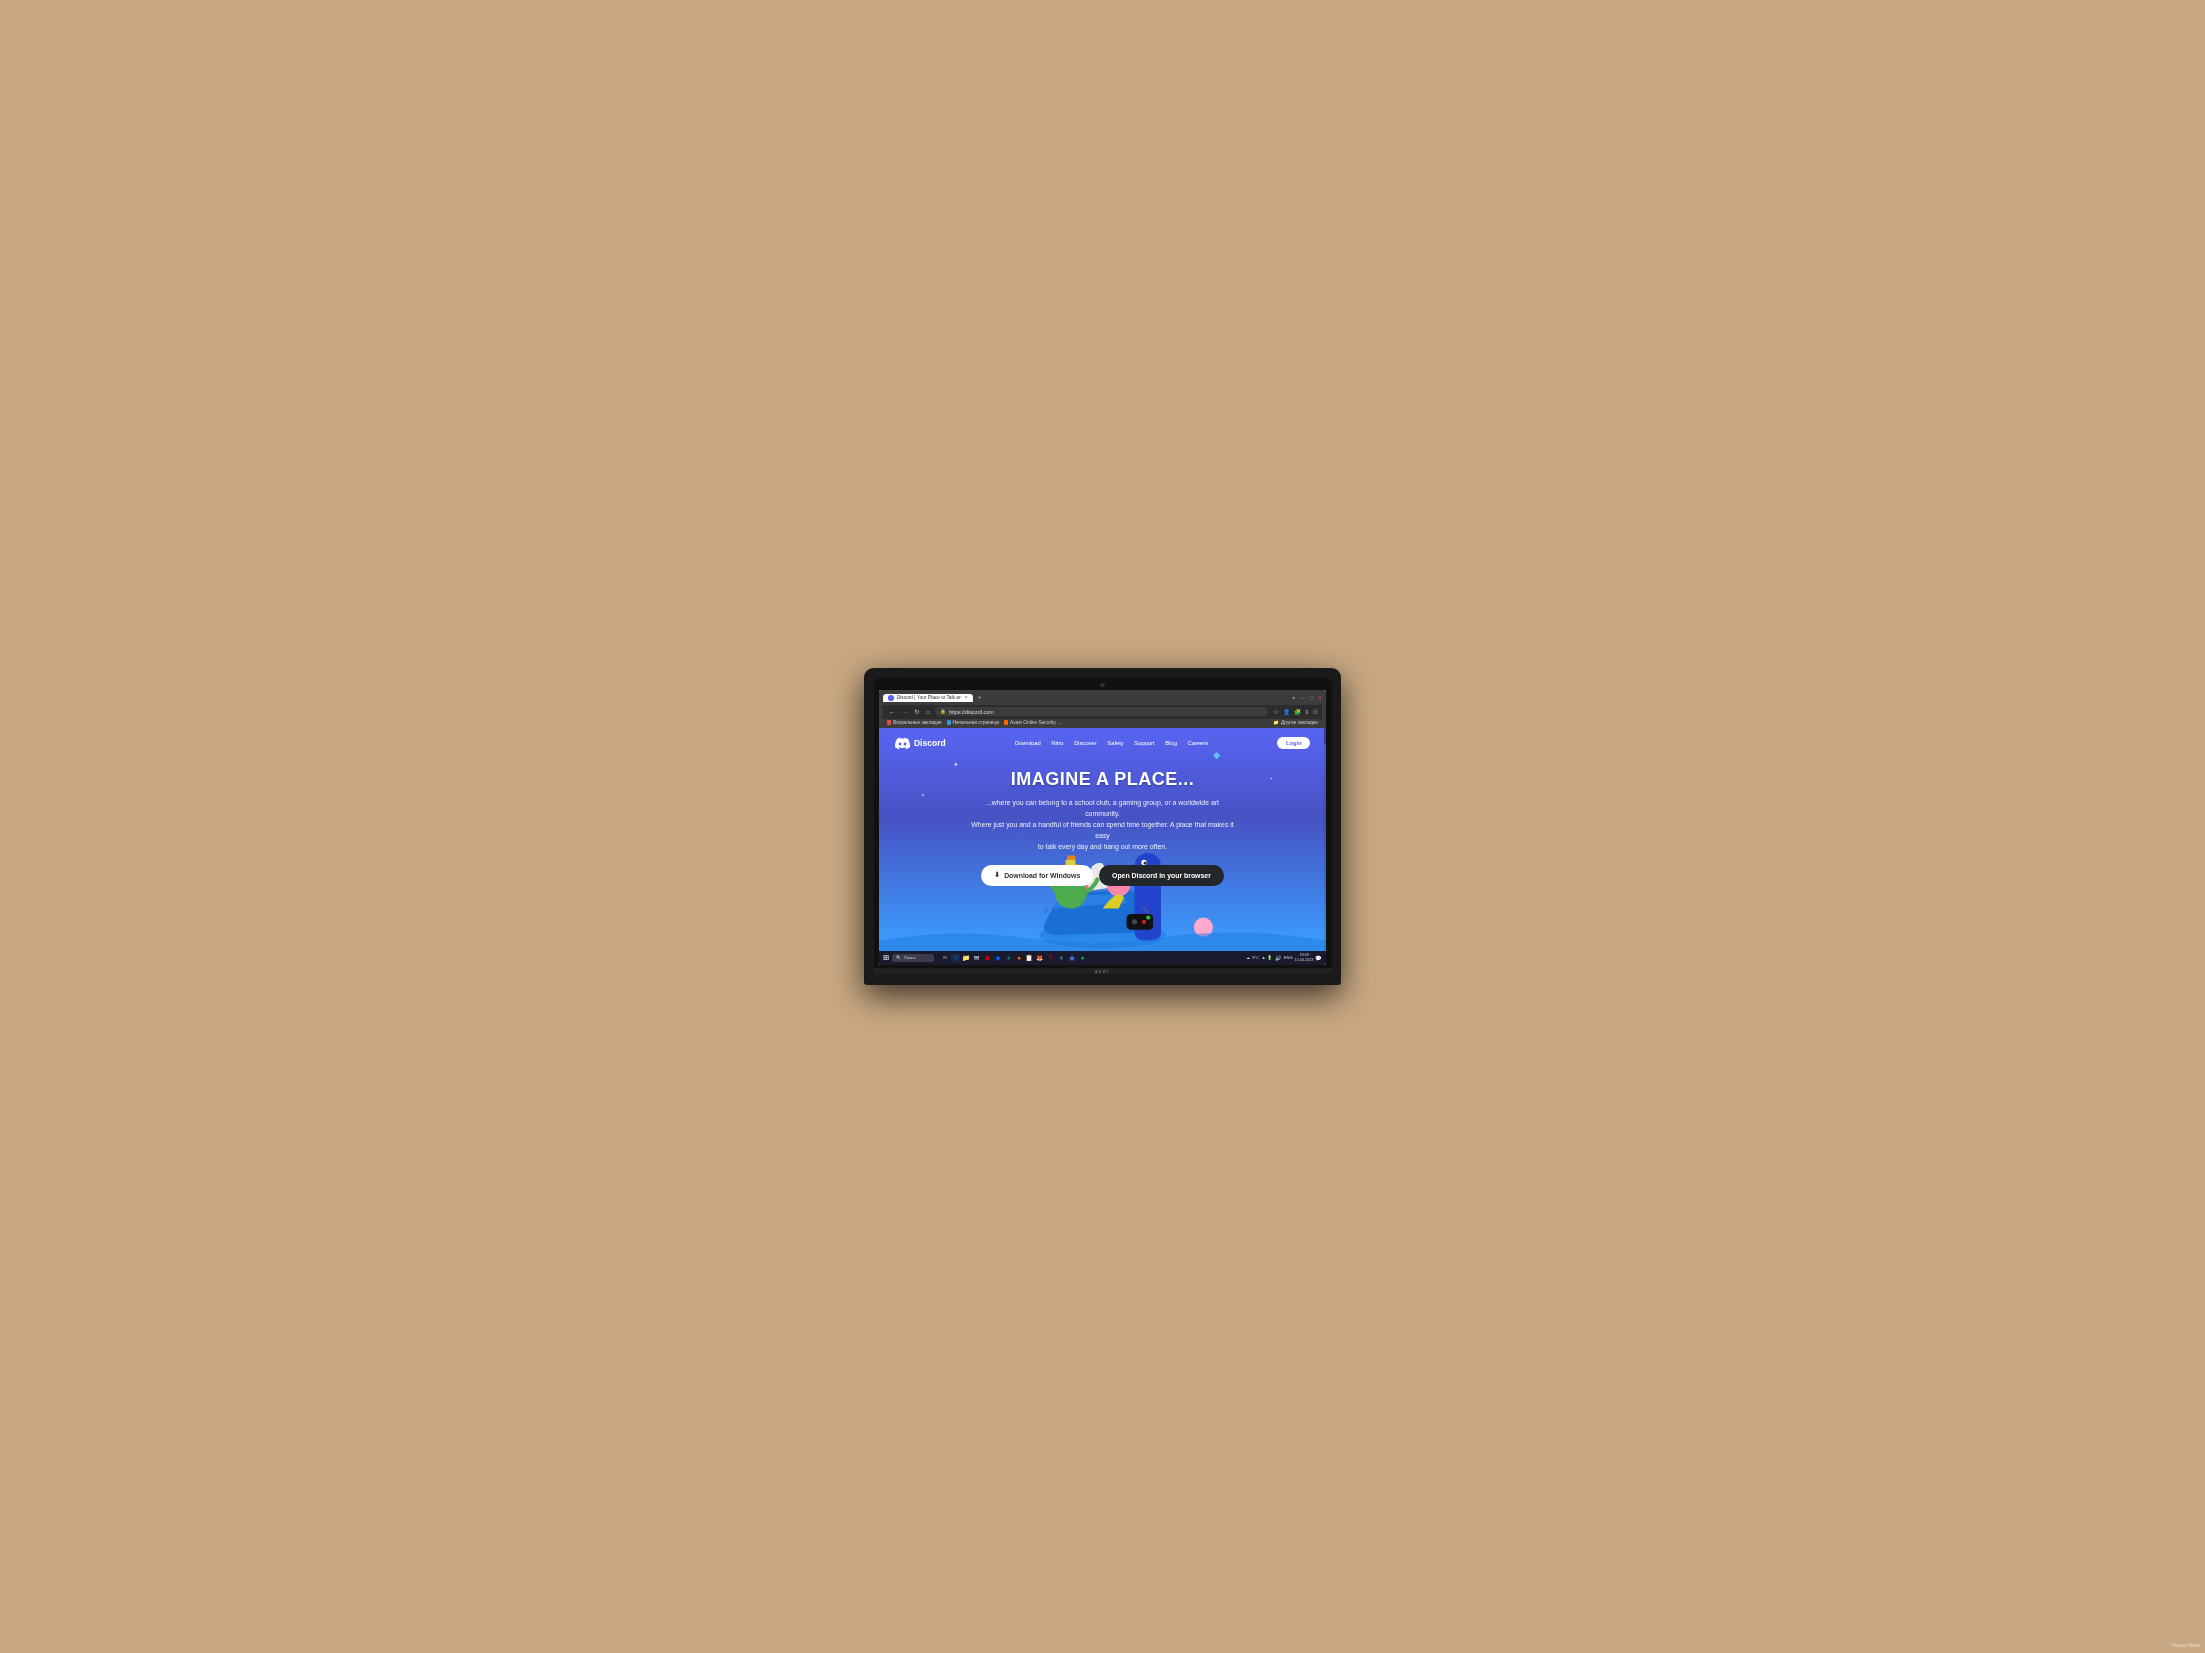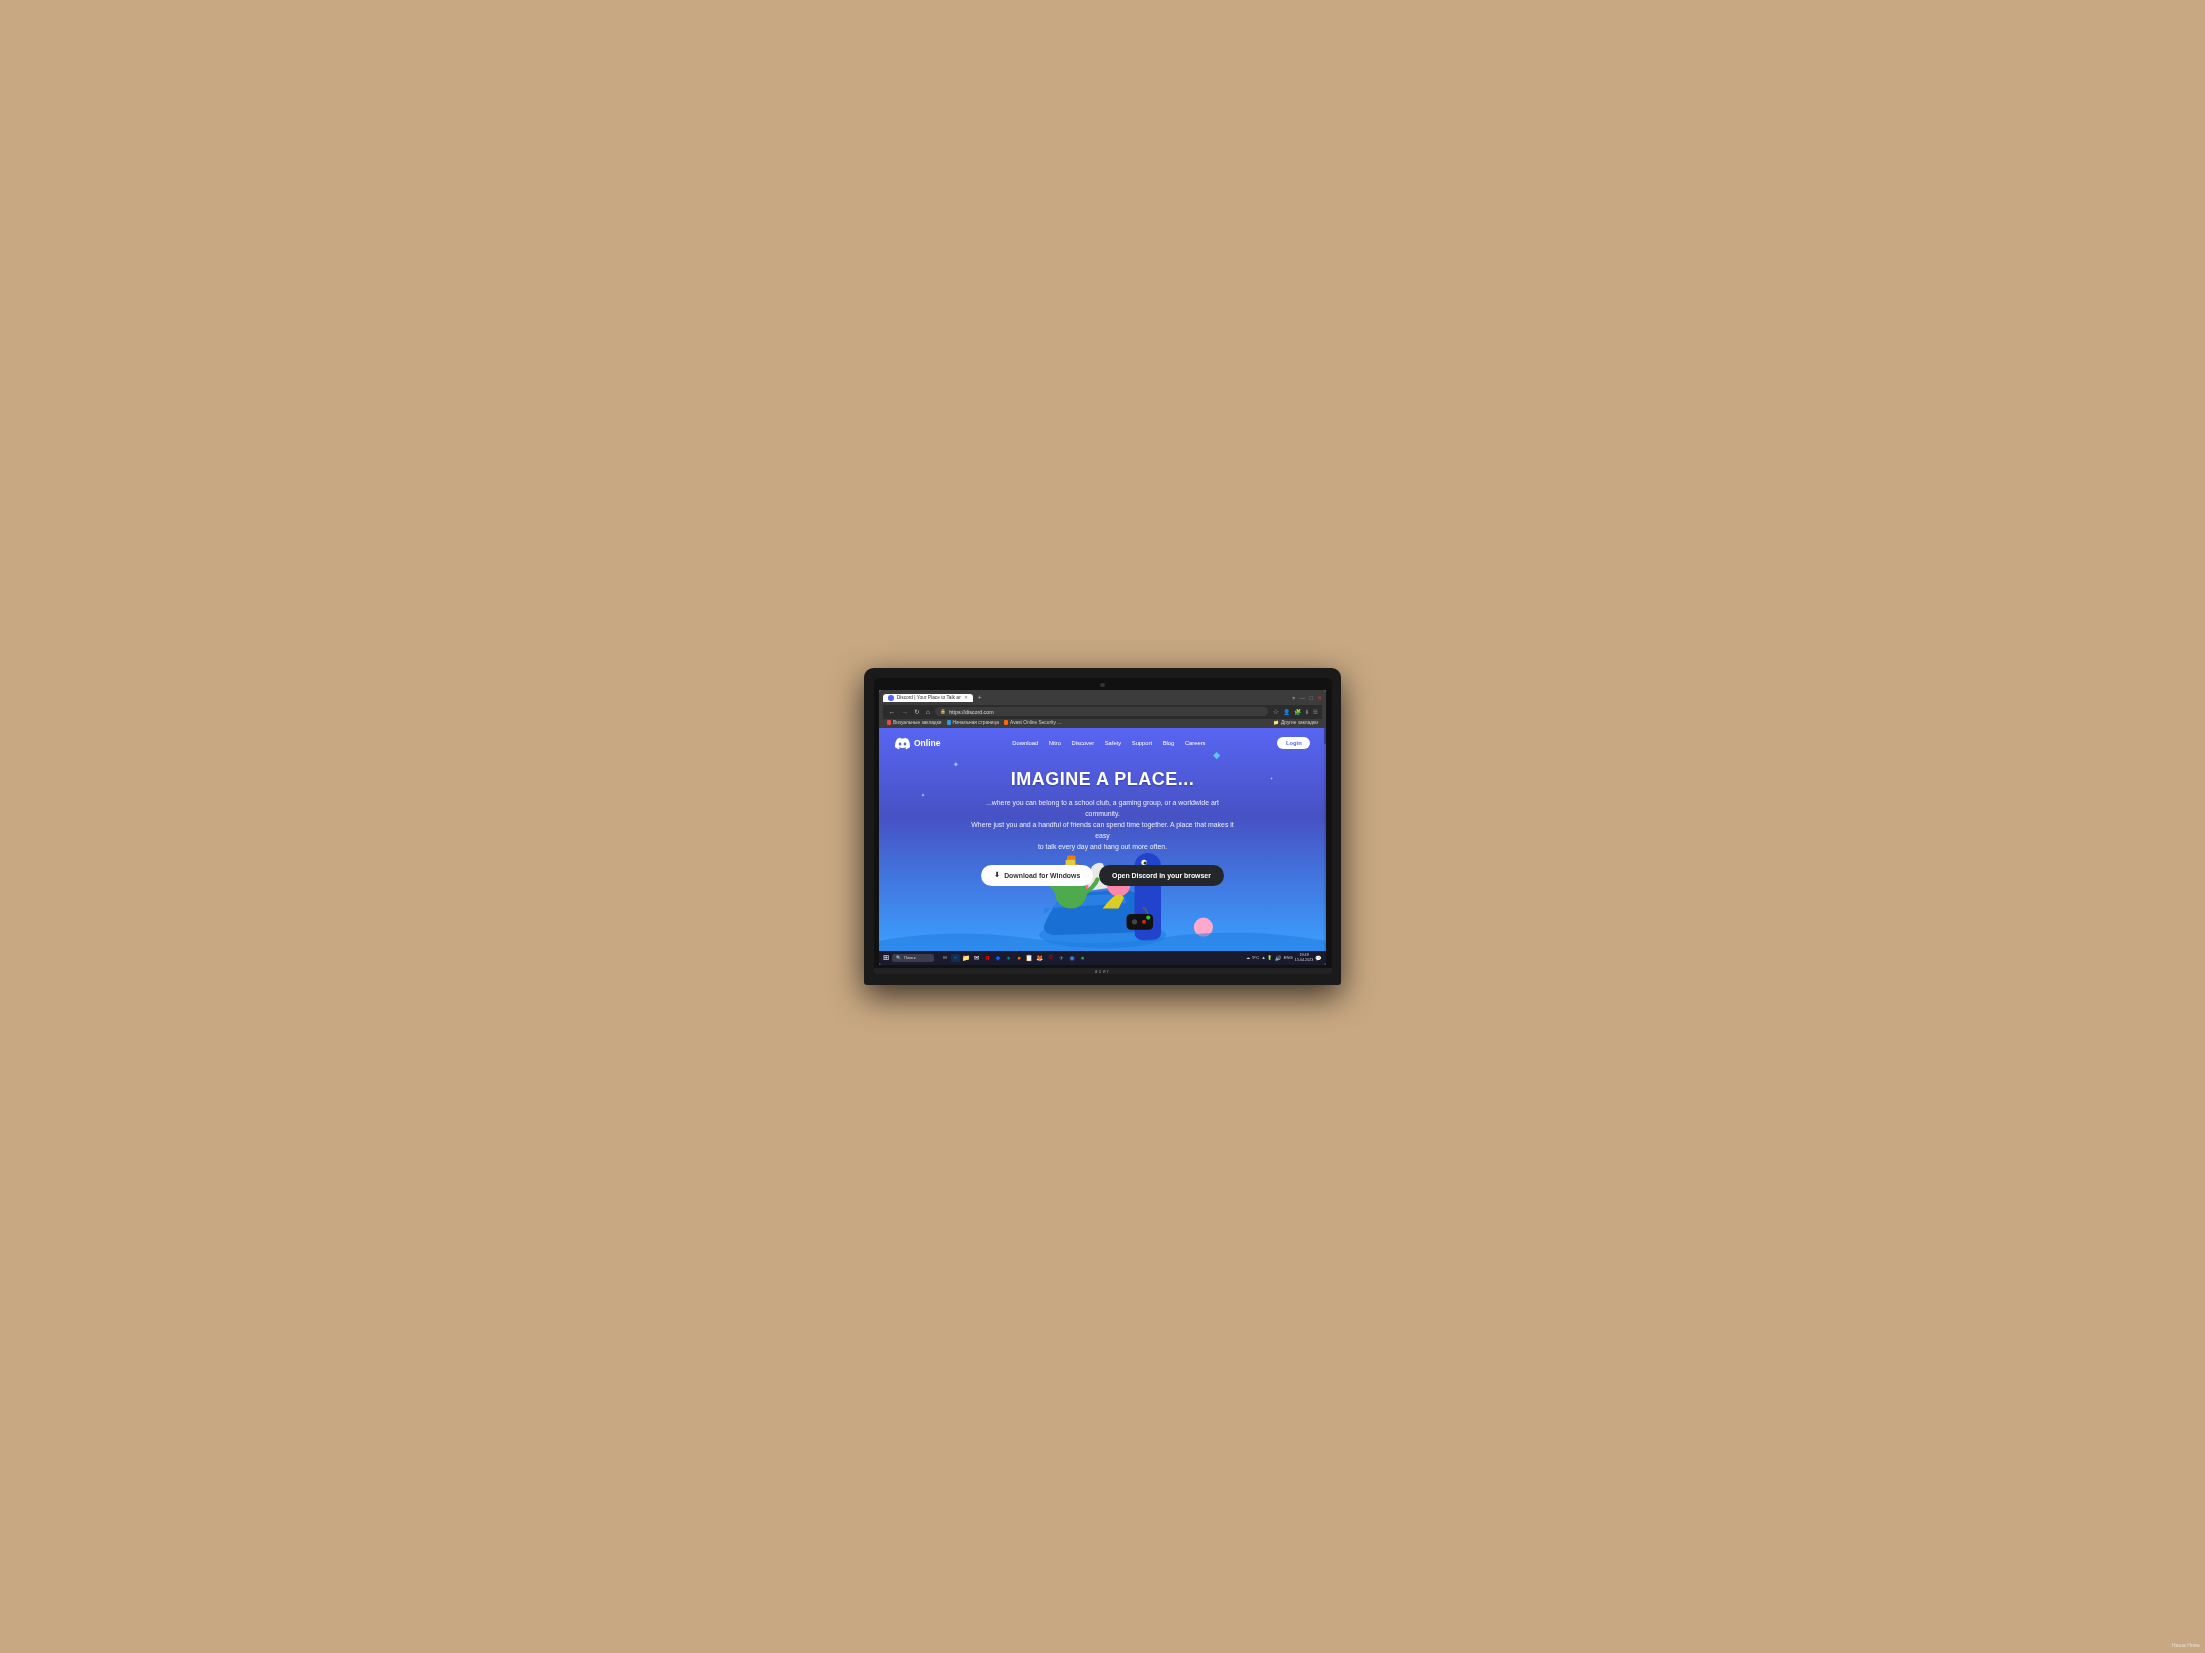--- a/index.html
+++ b/index.html
@@ -512,21 +512,21 @@
         <span class="star" style="top:21px;right:106px;font-size:9.5px;color:rgba(100,220,255,0.8);">◆</span>
         <span class="star" style="bottom:64px;left:48%;font-size:8.5px;color:rgba(100,220,255,0.7);">◆</span>
         <span class="star" style="top:48px;right:53px;font-size:4.2px;">✦</span>
 
         <div class="discord-nav">
           <div class="discord-logo">
 
             <svg class="discord-logo-icon" viewBox="0 0 24 24" xmlns="http://www.w3.org/2000/svg">
               <path fill="white" d="M20.317 4.37a19.791 19.791 0 0 0-4.885-1.515.074.074 0 0 0-.079.037c-.21.375-.444.864-.608 1.25a18.27 18.27 0 0 0-5.487 0 12.64 12.64 0 0 0-.617-1.25.077.077 0 0 0-.079-.037A19.736 19.736 0 0 0 3.677 4.37a.07.07 0 0 0-.032.027C.533 9.046-.32 13.58.099 18.057.1 18.08.114 18.102.134 18.116a19.9 19.9 0 0 0 5.993 3.03.078.078 0 0 0 .084-.028c.462-.63.874-1.295 1.226-1.994a.076.076 0 0 0-.041-.106 13.107 13.107 0 0 1-1.872-.892.077.077 0 0 1-.008-.128 10.2 10.2 0 0 0 .372-.292.074.074 0 0 1 .077-.01c3.928 1.793 8.18 1.793 12.062 0a.074.074 0 0 1 .078.01c.12.098.246.198.373.292a.077.077 0 0 1-.006.127 12.299 12.299 0 0 1-1.873.892.077.077 0 0 0-.041.107c.36.698.772 1.362 1.225 1.993a.076.076 0 0 0 .084.028 19.839 19.839 0 0 0 6.002-3.03.077.077 0 0 0 .032-.054c.5-5.177-.838-9.674-3.549-13.66a.061.061 0 0 0-.031-.03zM8.02 15.33c-1.183 0-2.157-1.085-2.157-2.419 0-1.333.956-2.419 2.157-2.419 1.21 0 2.176 1.096 2.157 2.42 0 1.333-.956 2.418-2.157 2.418zm7.975 0c-1.183 0-2.157-1.085-2.157-2.419 0-1.333.955-2.419 2.157-2.419 1.21 0 2.176 1.096 2.157 2.42 0 1.333-.946 2.418-2.157 2.418z"></path>
             </svg>
-            <span class="discord-logo-text">Online</span>
+            <span class="discord-logo-text">Discord</span>
           </div>
 
           <div class="discord-nav-links">
             <a class="discord-nav-link">Download</a>
             <a class="discord-nav-link">Nitro</a>
             <a class="discord-nav-link">Discover</a>
             <a class="discord-nav-link">Safety</a>
             <a class="discord-nav-link">Support</a>
             <a class="discord-nav-link">Blog</a>
             <a class="discord-nav-link">Careers</a>

